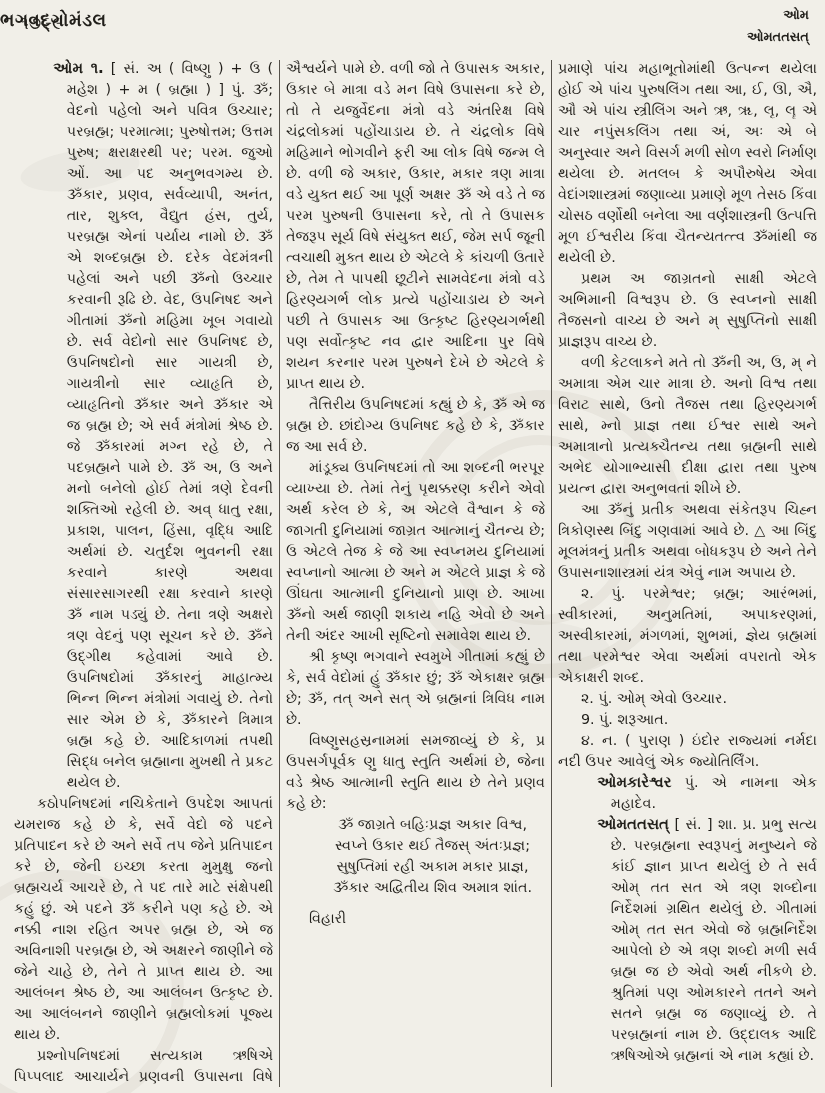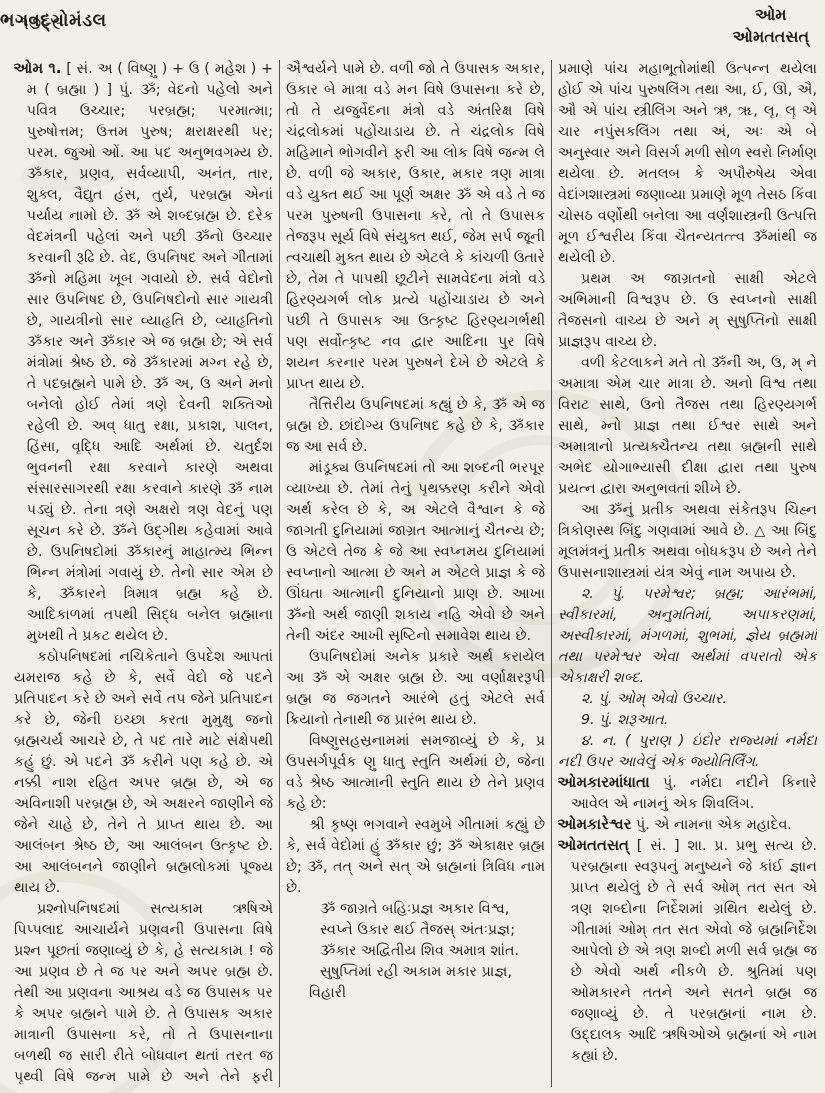--- a/index.html
+++ b/index.html
@@ -53,22 +53,22 @@
     top: 9px;
     text-align: left;
     font-size: 18px;
     font-weight: bold;
     letter-spacing: 0.5px;
   }
   .guide-words {
     position: absolute;
     right: 16px;
     top: 4px;
-    text-align: center;
-    font-size: 16px;
+    text-align: right;
+    font-size: 13px;
     font-weight: bold;
     line-height: 22px;
   }
 
   
   .columns {
     position: absolute;
     top: 58px;
     left: 14px;
     right: 8px;
@@ -91,30 +91,31 @@
     margin: 2px 6px 0 6px;
   }
   .col p {
     margin: 0;
     text-indent: 1.6em;
   }
   .col p.flush { text-indent: 0; }
   .col p.entry {
     text-indent: 0;
     padding-left: 0.9em;
+    margin-left: 40px;
   }
   .col p.entry .hw { margin-left: -0.9em; }
   .hw {
     font-weight: bold;
     font-size: 15px;
   }
-  .sense { text-indent: 0.6em; font-style: italic; }
+  .sense { text-indent: 0.6em; }
   .verse {
-    margin: 0 0 0 34px;
-    text-align: left;
+    margin: 0 0 10px 34px;
+    text-align: center;
   }
   .verse div { white-space: nowrap; }
   .attribution {
     text-align: left;
     padding-right: 14px;
     text-indent: 0;
   }
 </style>
 </head>
 <body>
@@ -141,41 +142,39 @@
     <p>કઠોપનિષદમાં નચિકેતાને ઉપદેશ આપતાં યમરાજ કહે છે કે, સર્વે વેદો જે પદને પ્રતિપાદન કરે છે અને સર્વે તપ જેને પ્રતિપાદન કરે છે, જેની ઇચ્છા કરતા મુમુક્ષુ જનો બ્રહ્મચર્ય આચરે છે, તે પદ તારે માટે સંક્ષેપથી કહું છું. એ પદને ૐ કરીને પણ કહે છે. એ નક્કી નાશ રહિત અપર બ્રહ્મ છે, એ જ અવિનાશી પરબ્રહ્મ છે, એ અક્ષરને જાણીને જે જેને ચાહે છે, તેને તે પ્રાપ્ત થાય છે. આ આલંબન શ્રેષ્ઠ છે, આ આલંબન ઉત્કૃષ્ટ છે. આ આલંબનને જાણીને બ્રહ્મલોકમાં પૂજ્ય થાય છે.</p>
     <p>પ્રશ્નોપનિષદમાં સત્યકામ ઋષિએ પિપ્પલાદ આચાર્યને પ્રણવની ઉપાસના વિષે પ્રશ્ન પૂછતાં જણાવ્યું છે કે, હે સત્યકામ ! જે આ પ્રણવ છે તે જ પર અને અપર બ્રહ્મ છે. તેથી આ પ્રણવના આશ્રય વડે જ ઉપાસક પર કે અપર બ્રહ્મને પામે છે. તે ઉપાસક અકાર માત્રાની ઉપાસના કરે, તો તે ઉપાસનાના બળથી જ સારી રીતે બોધવાન થતાં તરત જ પૃથ્વી વિષે જન્મ પામે છે અને તેને ફરી ઋગ્વેદનો મંત્ર મનુષ્યશરીર પ્રાપ્ત કરાવે છે; વળી તે મનુષ્યદેહ વિષે તે ઉપાસક તપ વડે, બ્રહ્મચર્ય વડે, શ્રદ્ધા વડે યુક્ત થઈ</p>
   </div>
 
   <div class="col-divider"></div>
 
   <div class="col">
     <p class="flush">ઐશ્વર્યને પામે છે. વળી જો તે ઉપાસક અકાર, ઉકાર બે માત્રા વડે મન વિષે ઉપાસના કરે છે, તો તે યજુર્વેદના મંત્રો વડે અંતરિક્ષ વિષે ચંદ્રલોકમાં પહોંચાડાય છે. તે ચંદ્રલોક વિષે મહિમાને ભોગવીને ફરી આ લોક વિષે જન્મ લે છે. વળી જે અકાર, ઉકાર, મકાર ત્રણ માત્રા વડે યુક્ત થઈ આ પૂર્ણ અક્ષર ૐ એ વડે તે જ પરમ પુરુષની ઉપાસના કરે, તો તે ઉપાસક તેજરૂપ સૂર્ય વિષે સંયુક્ત થઈ, જેમ સર્પ જૂની ત્વચાથી મુક્ત થાય છે એટલે કે કાંચળી ઉતારે છે, તેમ તે પાપથી છૂટીને સામવેદના મંત્રો વડે હિરણ્યગર્ભ લોક પ્રત્યે પહોંચાડાય છે અને પછી તે ઉપાસક આ ઉત્કૃષ્ટ હિરણ્યગર્ભથી પણ સર્વોત્કૃષ્ટ નવ દ્વાર આદિના પુર વિષે શયન કરનાર પરમ પુરુષને દેખે છે એટલે કે પ્રાપ્ત થાય છે.</p>
     <p>તૈત્તિરીય ઉપનિષદમાં કહ્યું છે કે, ૐ એ જ બ્રહ્મ છે. છાંદોગ્ય ઉપનિષદ કહે છે કે, ૐકાર જ આ સર્વ છે.</p>
     <p>માંડૂક્ય ઉપનિષદમાં તો આ શબ્દની ભરપૂર વ્યાખ્યા છે. તેમાં તેનું પૃથક્કરણ કરીને એવો અર્થ કરેલ છે કે, અ એટલે વૈશ્વાન કે જે જાગતી દુનિયામાં જાગ્રત આત્માનું ચૈતન્ય છે; ઉ એટલે તેજ કે જે આ સ્વપ્નમય દુનિયામાં સ્વપ્નાનો આત્મા છે અને મ એટલે પ્રાજ્ઞ કે જે ઊંઘતા આત્માની દુનિયાનો પ્રાણ છે. આખા ૐનો અર્થ જાણી શકાય નહિ એવો છે અને તેની અંદર આખી સૃષ્ટિનો સમાવેશ થાય છે.</p>
-    <p>ઉપનિષદોમાં અનેક પ્રકારે અર્થ કરાયેલ આ ૐ એ અક્ષર બ્રહ્મ છે. આ વર્ણાક્ષરરૂપી બ્રહ્મ જ જગતને આરંભે હતું એટલે સર્વ ક્રિયાનો તેનાથી જ પ્રારંભ થાય છે.</p>
+    <p>શ્રી કૃષ્ણ ભગવાને સ્વમુખે ગીતામાં કહ્યું છે કે, સર્વ વેદોમાં હું ૐકાર છું; ૐ એકાક્ષર બ્રહ્મ છે; ૐ, તત્ અને સત્ એ બ્રહ્મનાં ત્રિવિધ નામ છે.</p>
     <p>વિષ્ણુસહસ્રનામમાં સમજાવ્યું છે કે, પ્ર ઉપસર્ગપૂર્વક ણુ ધાતુ સ્તુતિ અર્થમાં છે, જેના વડે શ્રેષ્ઠ આત્માની સ્તુતિ થાય છે તેને પ્રણવ કહે છે:</p>
-    <p>શ્રી કૃષ્ણ ભગવાને સ્વમુખે ગીતામાં કહ્યું છે કે, સર્વ વેદોમાં હું ૐકાર છું; ૐ એકાક્ષર બ્રહ્મ છે; ૐ, તત્ અને સત્ એ બ્રહ્મનાં ત્રિવિધ નામ છે.</p>
     <div class="verse">
       <div>ૐ જાગ્રતે બહિઃપ્રજ્ઞ અકાર વિશ્વ,</div>
       <div>સ્વપ્ને ઉકાર થઈ તૈજસ્ અંતઃપ્રજ્ઞ;</div>
+      <div>સુષુપ્તિમાં રહી અકામ મકાર પ્રાજ્ઞ,</div>
       <div>ૐકાર અદ્વિતીય શિવ અમાત્ર શાંત.</div>
-      <div>સુષુપ્તિમાં રહી અકામ મકાર પ્રાજ્ઞ,</div>
     </div>
     <p class="attribution">વિહારી</p>
   </div>
 
   <div class="col-divider"></div>
 
   <div class="col">
     <p class="flush">પ્રમાણે પાંચ મહાભૂતોમાંથી ઉત્પન્ન થયેલા હોઈ એ પાંચ પુરુષલિંગ તથા આ, ઈ, ઊ, ઐ, ઔ એ પાંચ સ્ત્રીલિંગ અને ઋ, ૠ, લૃ, લૄ એ ચાર નપુંસકલિંગ તથા અં, અઃ એ બે અનુસ્વાર અને વિસર્ગ મળી સોળ સ્વરો નિર્માણ થયેલા છે. મતલબ કે અપૌરુષેય એવા વેદાંગશાસ્ત્રમાં જણાવ્યા પ્રમાણે મૂળ તેસઠ કિંવા ચોસઠ વર્ણોથી બનેલા આ વર્ણશાસ્ત્રની ઉત્પત્તિ મૂળ ઈશ્વરીય કિંવા ચૈતન્યતત્ત્વ ૐમાંથી જ થયેલી છે.</p>
     <p>પ્રથમ અ જાગ્રતનો સાક્ષી એટલે અભિમાની વિશ્વરૂપ છે. ઉ સ્વપ્નનો સાક્ષી તૈજસનો વાચ્ય છે અને મ્ સુષુપ્તિનો સાક્ષી પ્રાજ્ઞરૂપ વાચ્ય છે.</p>
     <p>વળી કેટલાકને મતે તો ૐની અ, ઉ, મ્ ને અમાત્રા એમ ચાર માત્રા છે. અનો વિશ્વ તથા વિરાટ સાથે, ઉનો તૈજસ તથા હિરણ્યગર્ભ સાથે, મ્નો પ્રાજ્ઞ તથા ઈશ્વર સાથે અને અમાત્રાનો પ્રત્યક્ચૈતન્ય તથા બ્રહ્મની સાથે અભેદ યોગાભ્યાસી દીક્ષા દ્વારા તથા પુરુષ પ્રયત્ન દ્વારા અનુભવતાં શીખે છે.</p>
     <p>આ ૐનું પ્રતીક અથવા સંકેતરૂપ ચિહ્ન ત્રિકોણસ્થ બિંદુ ગણવામાં આવે છે. △ આ બિંદુ મૂલમંત્રનું પ્રતીક અથવા બોધકરૂપ છે અને તેને ઉપાસનાશાસ્ત્રમાં યંત્ર એવું નામ અપાય છે.</p>
     <p class="sense">૨. પું. પરમેશ્વર; બ્રહ્મ; આરંભમાં, સ્વીકારમાં, અનુમતિમાં, અપાકરણમાં, અસ્વીકારમાં, મંગળમાં, શુભમાં, જ્ઞેય બ્રહ્મમાં તથા પરમેશ્વર એવા અર્થમાં વપરાતો એક એકાક્ષરી શબ્દ.</p>
     <p class="sense">૨. પું. ઓમ્ એવો ઉચ્ચાર.</p>
     <p class="sense">9. પું. શરૂઆત.</p>
     <p class="sense">૪. ન. ( પુરાણ ) ઇંદોર રાજ્યમાં નર્મદા નદી ઉપર આવેલું એક જ્યોતિર્લિંગ.</p>
-    <p class="entry"><span class="hw">ઓમકારમાંધાતા</span> <span>પું. નર્મદા નદીને કિનારે આવેલ એ નામનું એક શિવલિંગ.</span></p>
     <p class="entry"><span class="hw">ઓમકારેશ્વર</span> <span>પું. એ નામના એક મહાદેવ.</span></p>
     <p class="entry"><span class="hw">ઓમતતસત્</span> <span>[ સં. ] શા. પ્ર. પ્રભુ સત્ય છે. પરબ્રહ્મના સ્વરૂપનું મનુષ્યને જે કાંઈ જ્ઞાન પ્રાપ્ત થયેલું છે તે સર્વ ઓમ્ તત સત એ ત્રણ શબ્દોના નિર્દેશમાં ગ્રથિત થયેલું છે. ગીતામાં ઓમ્ તત સત એવો જે બ્રહ્મનિર્દેશ આપેલો છે એ ત્રણ શબ્દો મળી સર્વ બ્રહ્મ જ છે એવો અર્થ નીકળે છે. શ્રુતિમાં પણ ઓમકારને તતને અને સતને બ્રહ્મ જ જણાવ્યું છે. તે પરબ્રહ્મનાં નામ છે. ઉદ્દાલક આદિ ઋષિઓએ બ્રહ્મનાં એ નામ કહ્યાં છે.</span></p>
   </div>
 
 </div>
 
 </body></html>

